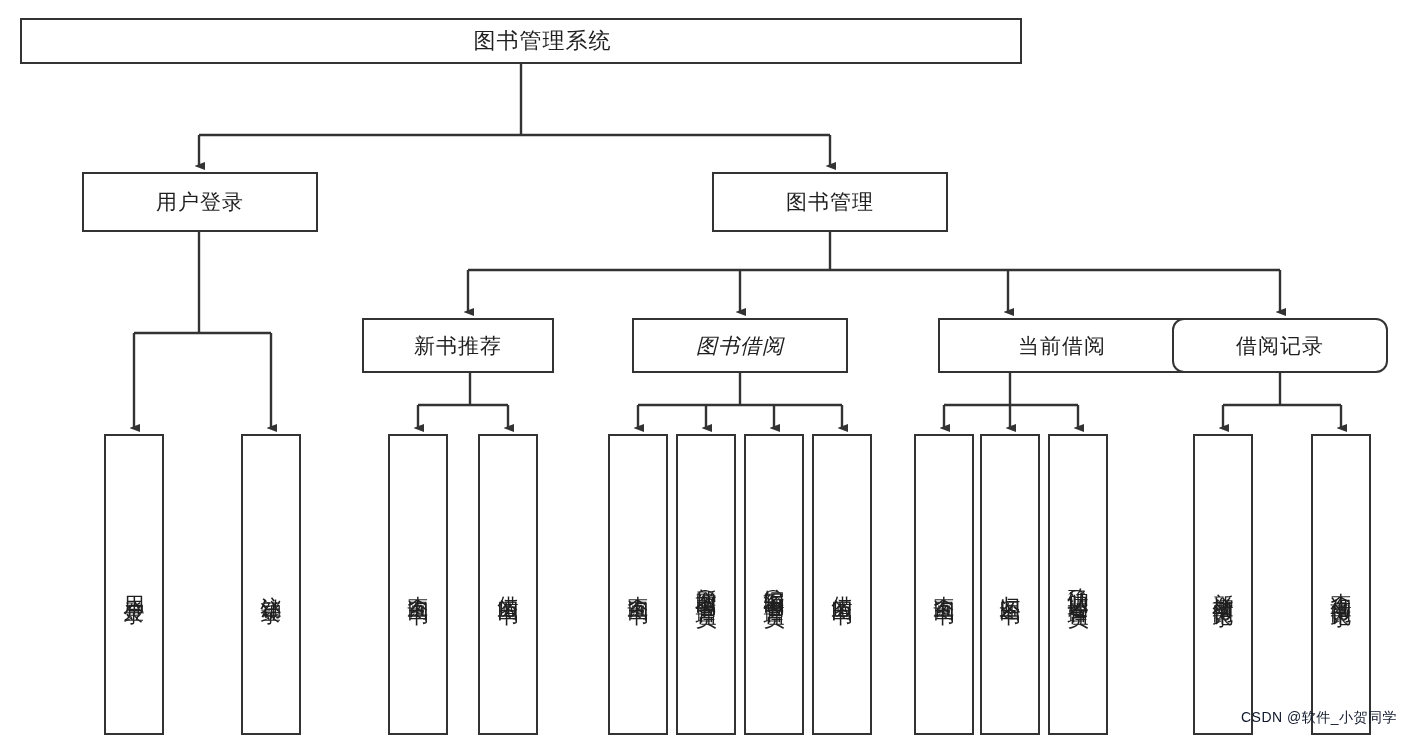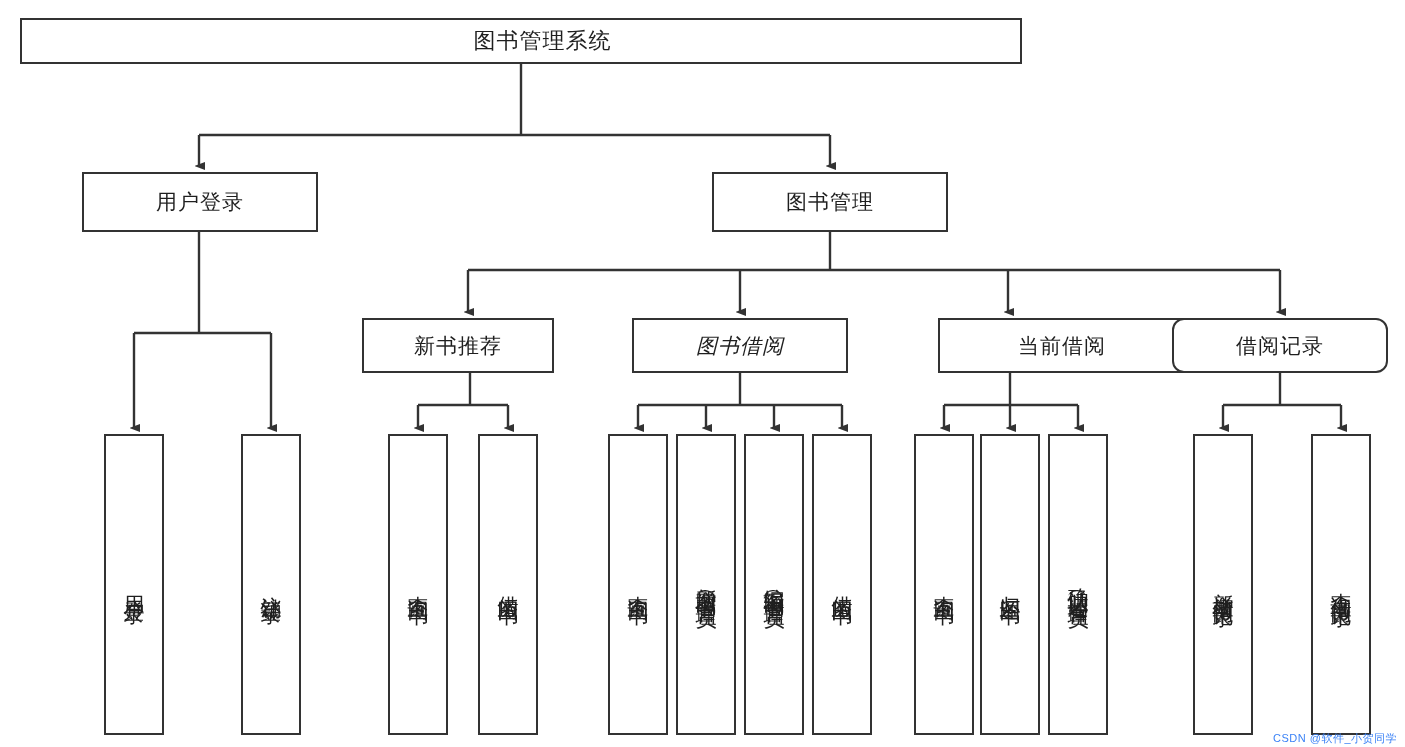--- a/index.html
+++ b/index.html
@@ -57,23 +57,23 @@
     writing-mode: vertical-rl;
     text-orientation: upright;
     line-height: 1.05;
     letter-spacing: 3px;
     white-space: nowrap;
     display: block;
   }
   .watermark {
     position: absolute;
     right: 8px;
-    bottom: 1px;
-    font-size: 11px;
-    color: #3b82f6;
+    bottom: 20px;
+    font-size: 14px;
+    color: #0f172a;
     letter-spacing: 0.5px;
     z-index: 3;
     white-space: nowrap;
     user-select: none;
   }
 </style>
 </head>
 <body>
 
 <div id="diagram-root">

